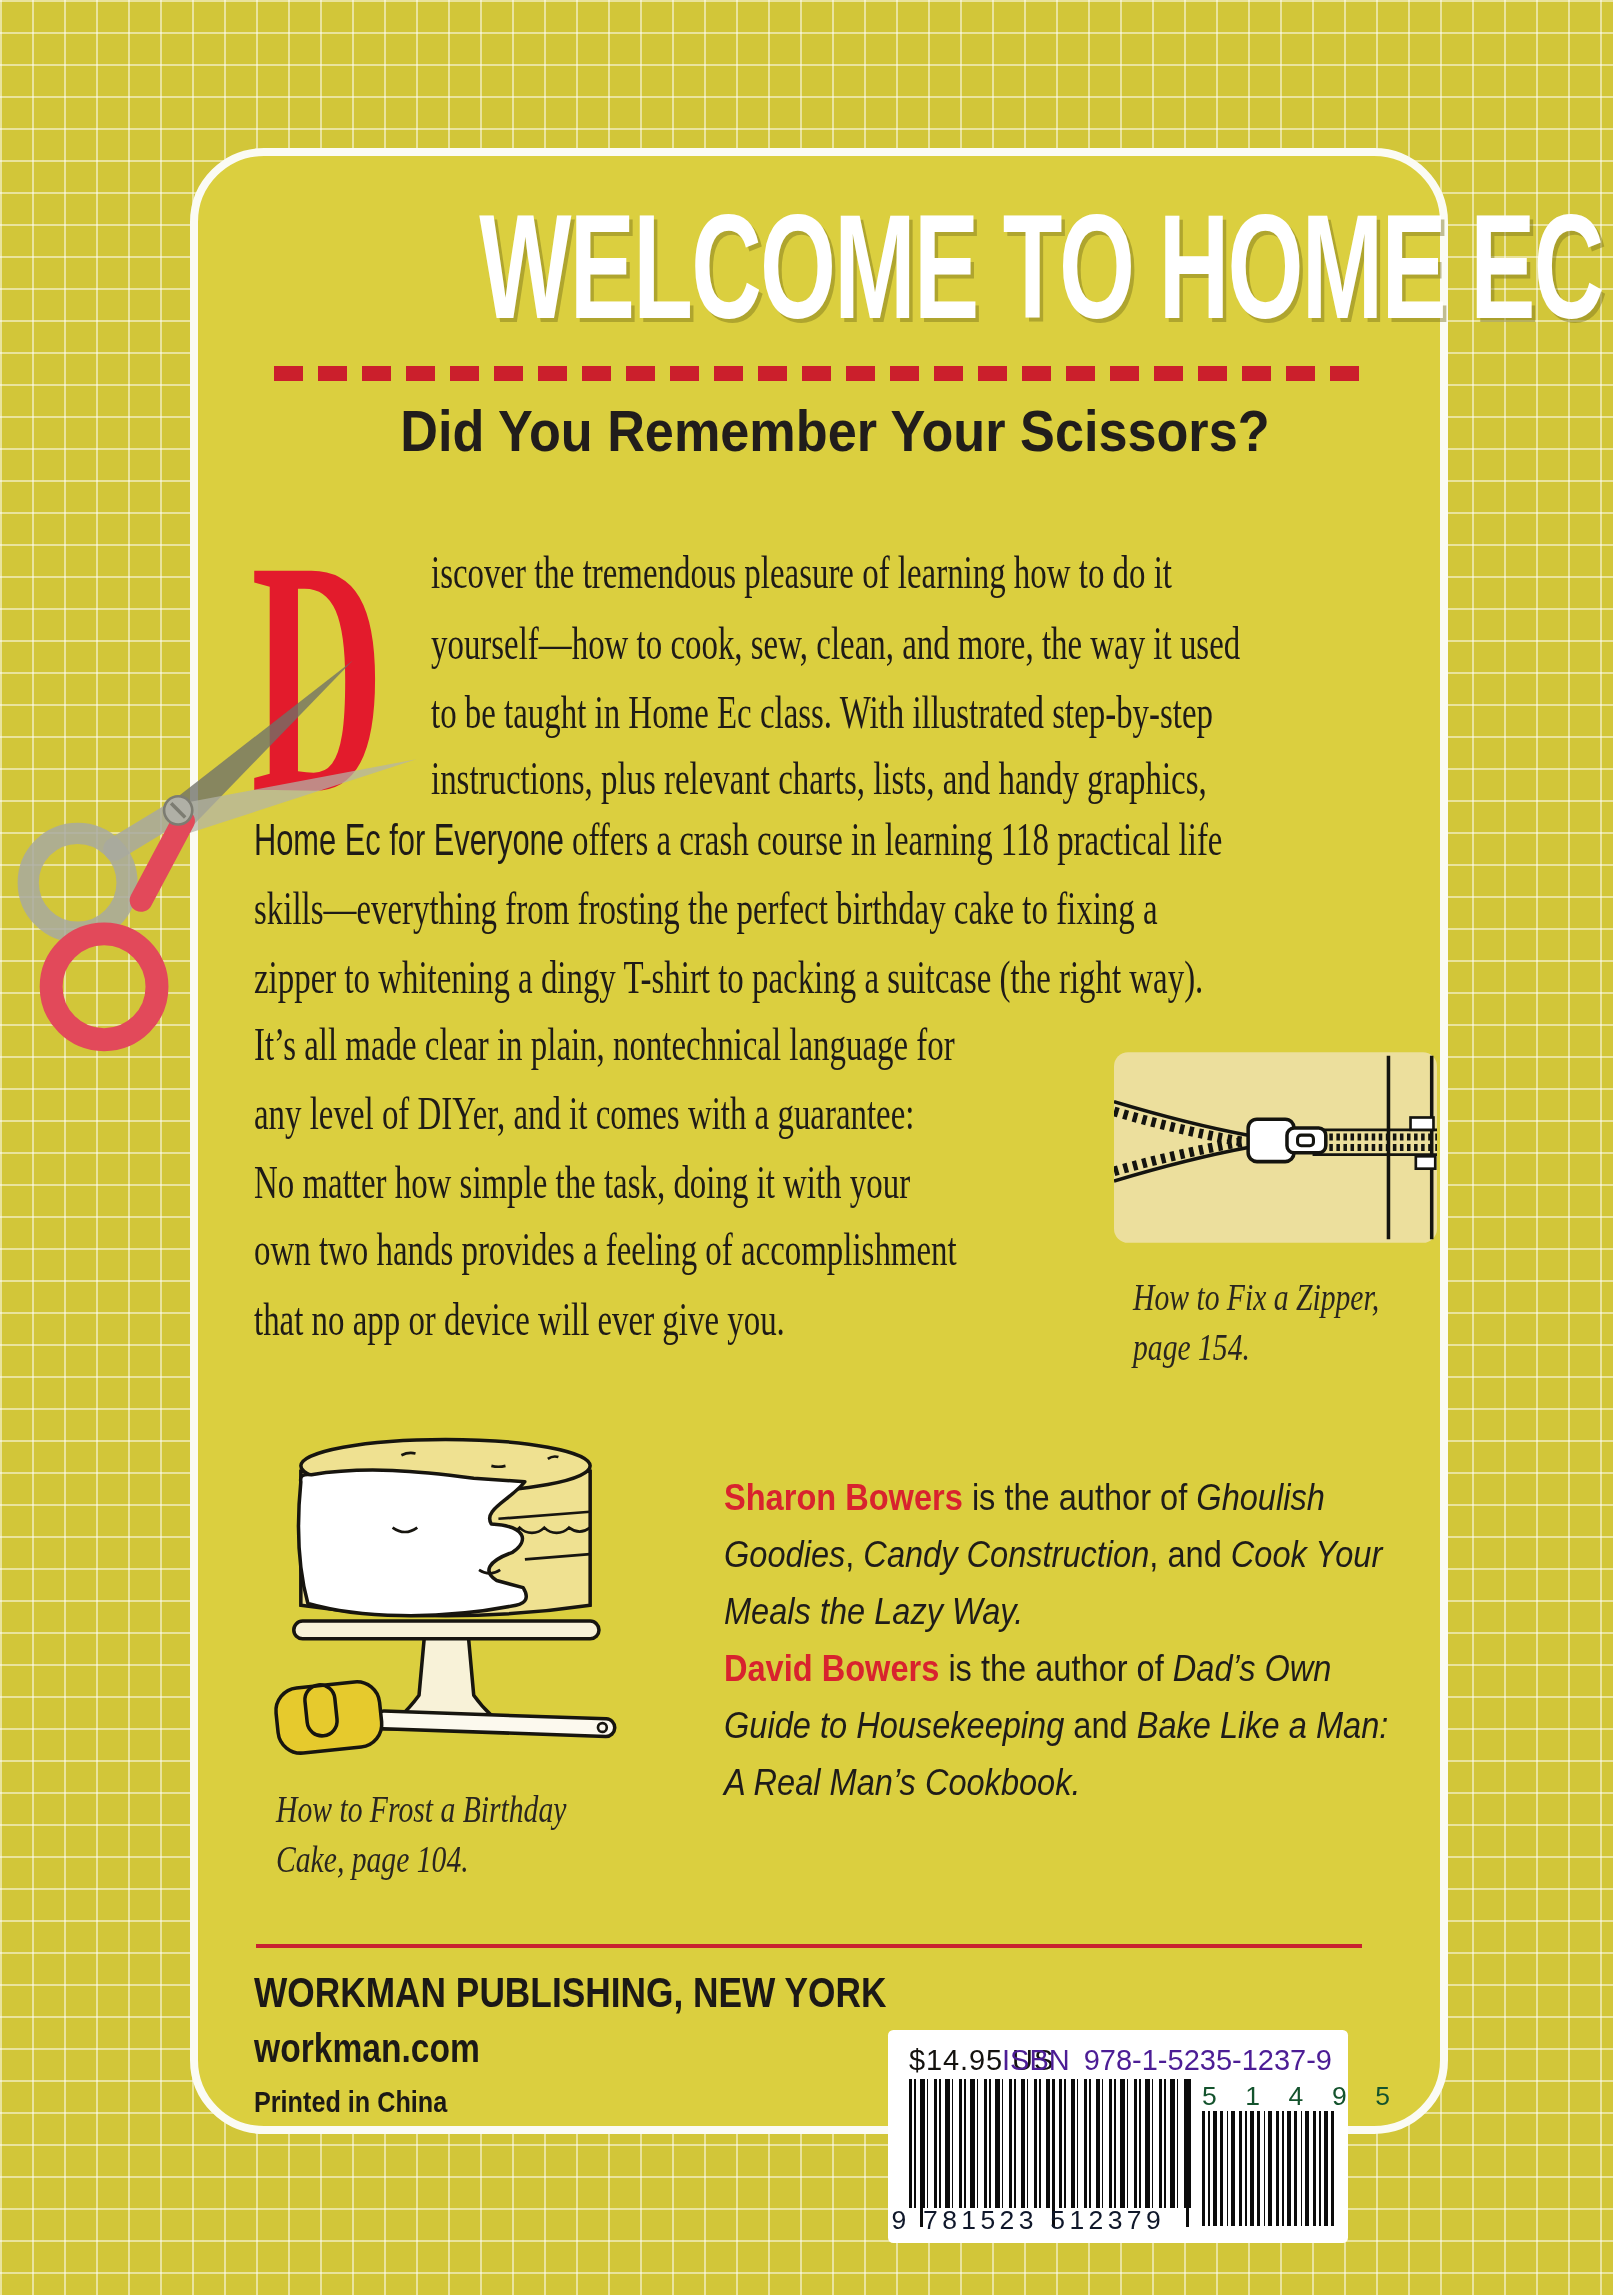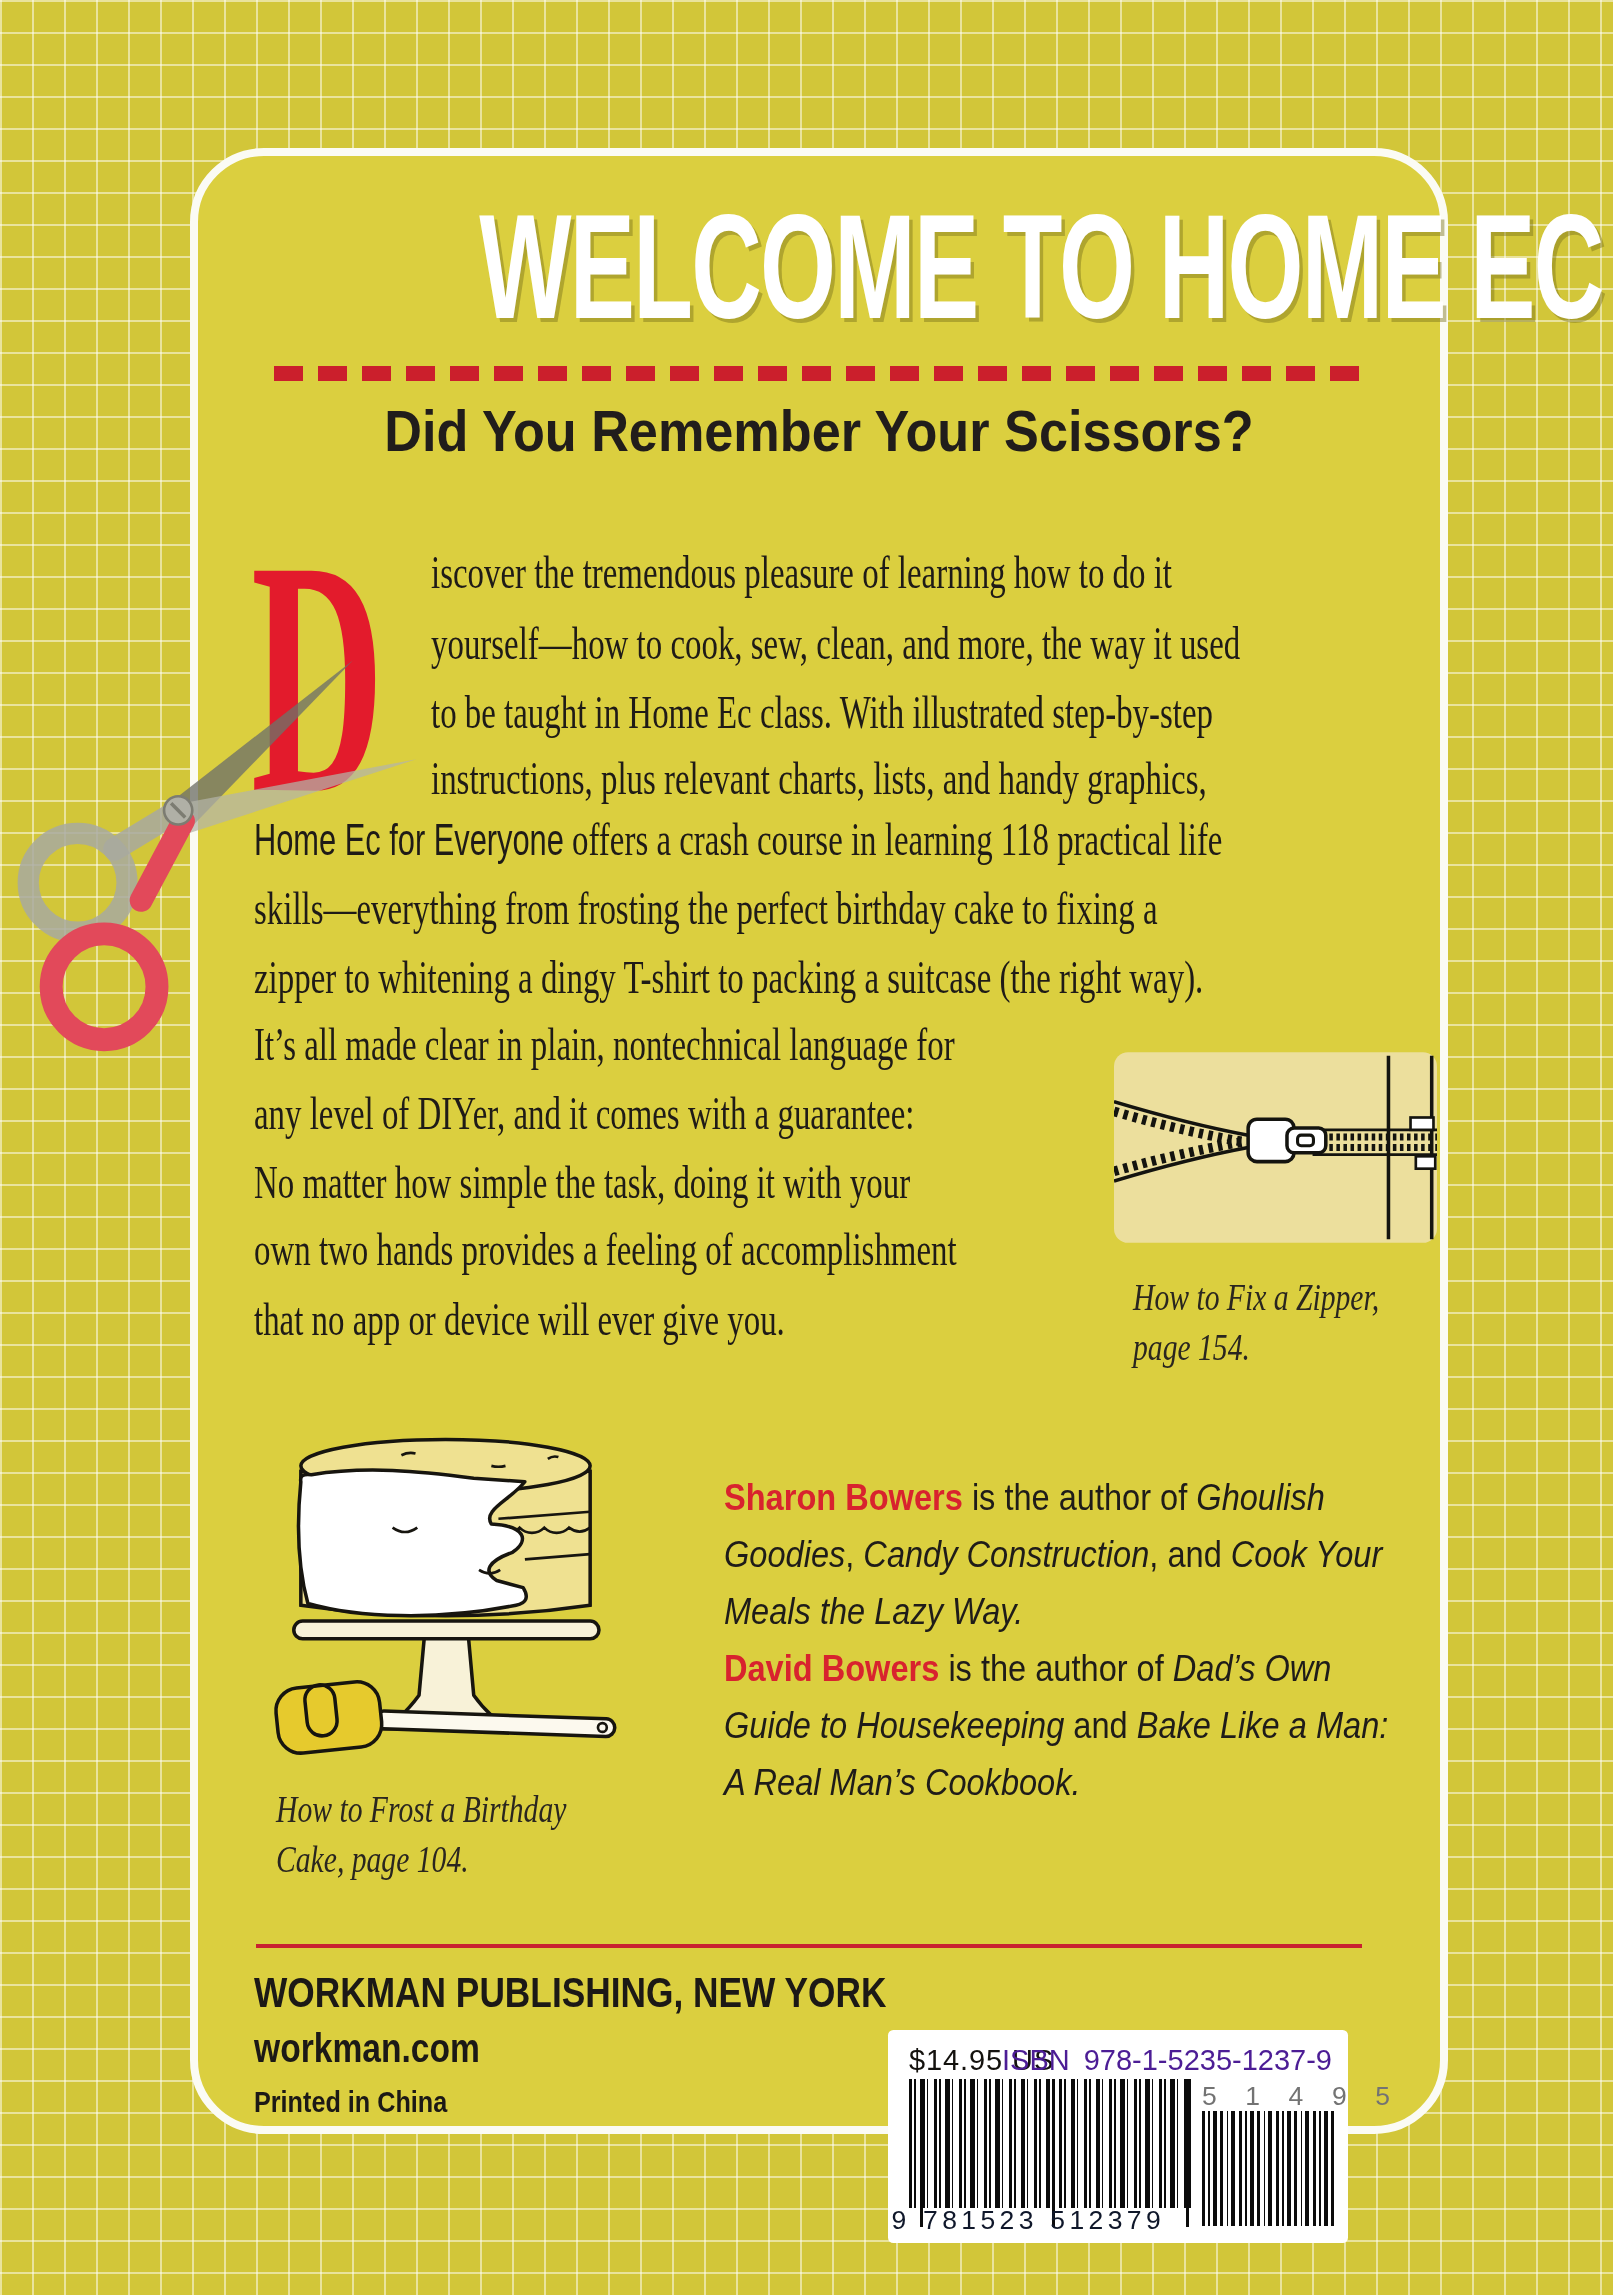--- a/index.html
+++ b/index.html
@@ -32,21 +32,21 @@
     letter-spacing:-2.6px;transform:scaleX(.66);
     text-shadow:5.3px 4.4px 0 rgba(122,112,26,.45);
   }
   
   .dashline-wrap{left:190px;top:366px;width:1258px;}
   .dashline{
     margin:0 auto;width:1090px;height:15px;
     background:repeating-linear-gradient(90deg,#cb1f2c 0 29px,transparent 29px 44px);
   }
   
-  .subtitle-wrap{left:190px;top:402px;width:1258px;text-align:center;}
+  .subtitle-wrap{left:190px;top:402px;width:1258px;text-align:center;padding-left:16px;}
   .subtitle{
     display:inline-block;white-space:nowrap;
     font-size:58px;line-height:1;font-weight:bold;color:#211d1b;transform:scaleX(.9);
   }
   
   .dropcap{
     left:251px;top:509px;font-family:"Liberation Serif",serif;
     font-size:335px;line-height:1;font-weight:bold;color:#e31b2c;
     transform:scaleX(.55);transform-origin:top left;
   }
@@ -90,21 +90,21 @@
     left:21px;top:49px;width:283px;height:129px;
     background:repeating-linear-gradient(90deg,#0b0b0b 0 2.6px,#fff 2.6px 5.3px,#0b0b0b 5.3px 7px,#fff 7px 11.5px,#0b0b0b 11.5px 16px,#fff 16px 17.7px,#0b0b0b 17.7px 19.4px,#fff 19.4px 25px);
   }
   .guard{width:2.6px;height:148px;top:49px;background:#0b0b0b;}
   .ean-digits{
     left:3.5px;top:175px;width:318px;font-size:26.5px;color:#0f172a;
     white-space:nowrap;letter-spacing:4.4px;
   }
   .ean-digits span{margin-right:12.4px;}
   .addon-digits{left:314px;top:51px;width:134px;text-align:center;
-    font-size:26.5px;color:#737373;letter-spacing:10.6px;white-space:nowrap;}
+    font-size:26.5px;color:#14532d;letter-spacing:10.6px;white-space:nowrap;}
   .addon-bars{
     left:314px;top:81px;width:134px;height:115px;
     background:repeating-linear-gradient(90deg,#0b0b0b 0 2.6px,#fff 2.6px 6.2px,#0b0b0b 6.2px 8px,#fff 8px 10.6px,#0b0b0b 10.6px 15px,#fff 15px 18.5px);
   }
 </style>
 </head>
 <body>
 
 <div class="abs panel"></div>
 

